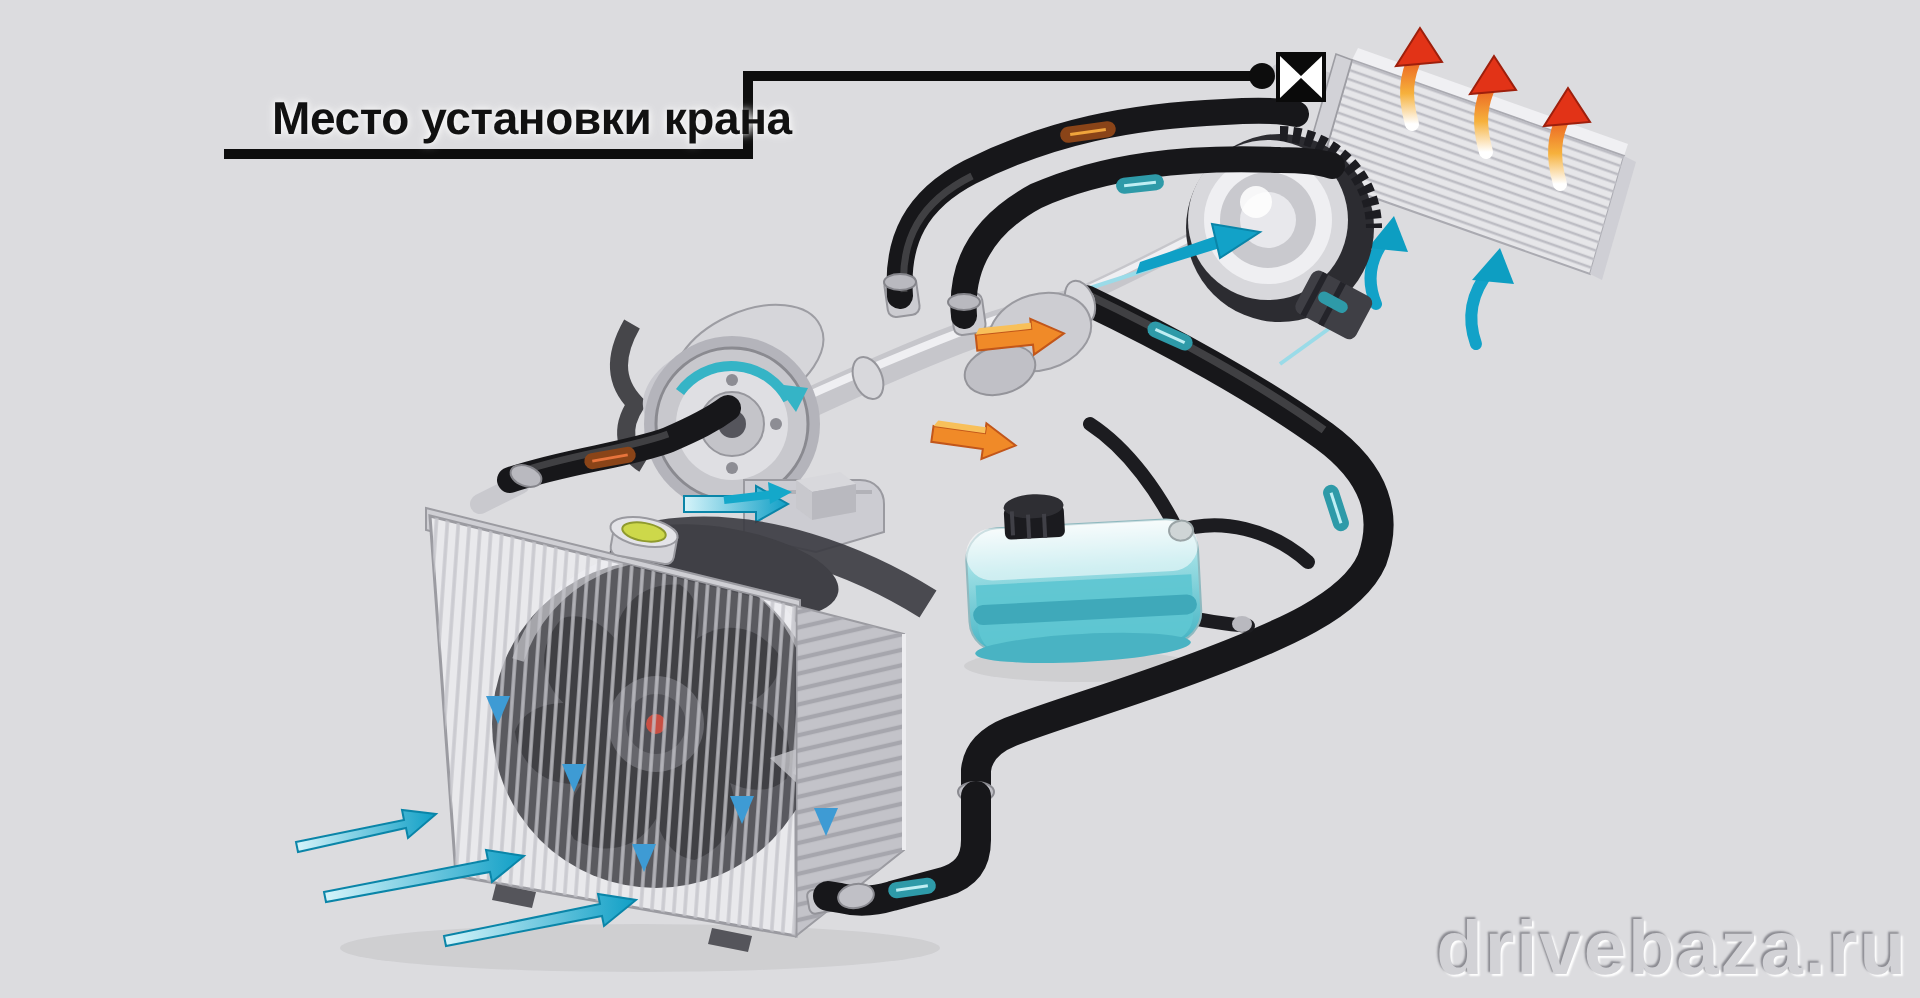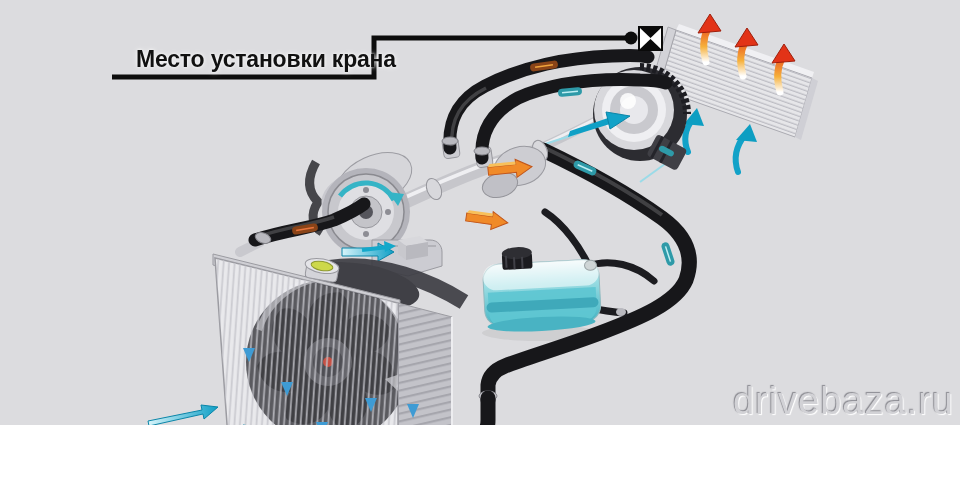--- a/index.html
+++ b/index.html
@@ -1,29 +1,29 @@
 <!DOCTYPE html>
 <html><head>
 <meta charset="utf-8">
 <style>
   html,body{margin:0;padding:0;}
   .stage{
-    position:relative;width:960px;height:425px;overflow:hidden;
+    position:relative;width:960px;height:499px;overflow:hidden;
     background:#dcdcdf;font-family:"Liberation Sans", sans-serif;
   }
   .stage svg{position:absolute;left:0;top:0;}
   .callout-label{
     position:absolute;left:136px;top:46px;width:240px;
     font-size:23px;font-weight:bold;color:#111;letter-spacing:-0.2px;
     text-shadow:0 0 3px rgba(255,255,255,.9), 0 0 6px rgba(255,255,255,.7);
     white-space:nowrap;
   }
   .watermark{
     position:absolute;right:6px;bottom:2px;
-    font-size:38px;font-weight:normal;letter-spacing:1px;
+    font-size:38px;font-weight:bold;letter-spacing:1px;
     color:#d2d2d6;
     text-shadow:-1px -1px 1px rgba(125,125,132,.85), 1px 1px 1px #ffffff;
   }
 </style>
 </head>
 <body>
 
 <div class="stage">
 
 <svg width="960" height="499" viewBox="0 0 960 499">

